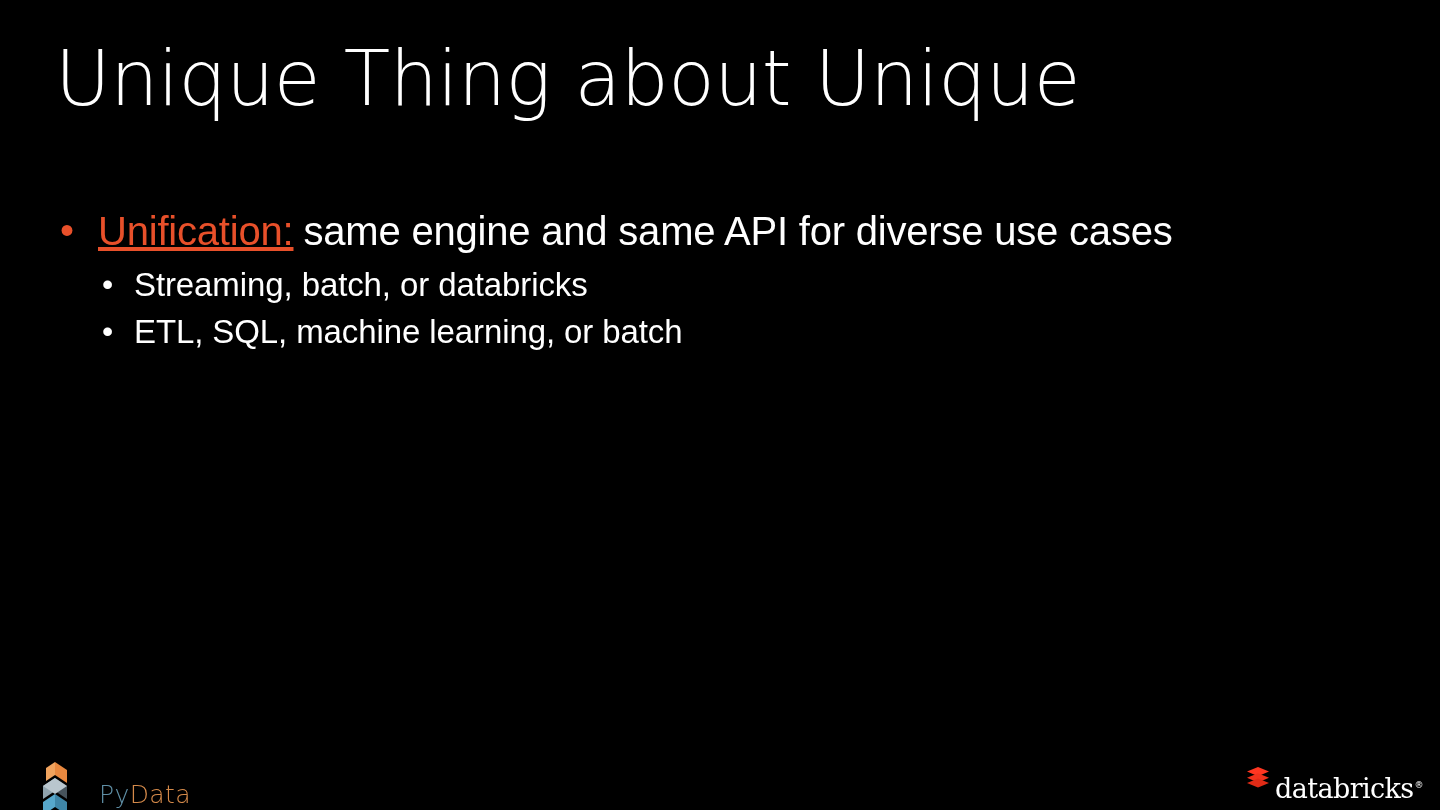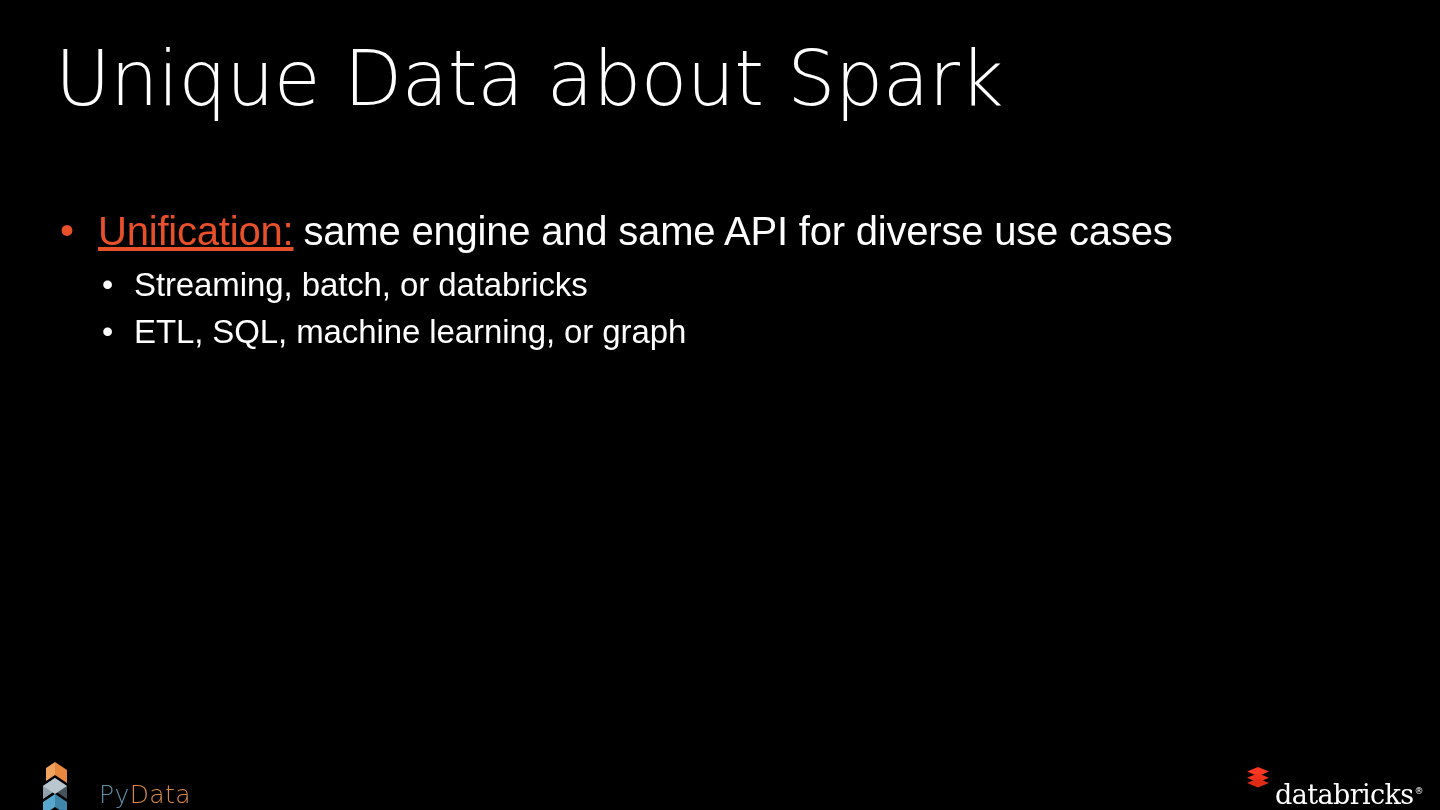--- a/index.html
+++ b/index.html
@@ -149,54 +149,54 @@
   }
   .databricks-word {
     font-family: "DejaVu Serif", "Liberation Serif", serif;
     font-size: 27px;
     font-weight: 400;
     color: #ffffff;
     letter-spacing: -0.6px;
     line-height: 1;
     margin-left: 4px;
     position: relative;
-    top: 17px;
+    top: 11px;
     white-space: nowrap;
   }
   .databricks-tm {
     font-family: "DejaVu Sans", "Liberation Sans", sans-serif;
     font-size: 9px;
     color: #ffffff;
     position: relative;
     top: -10px;
     left: 1px;
   }
 </style>
 </head>
 <body>
 
 <div class="slide">
 
-  <div class="slide-title">Unique Data about Spark</div>
+  <div class="slide-title">Unique Thing about Unique</div>
 
   <div class="body-block">
 
     <div class="bullet-l1">
       <span class="marker">•</span>
       <span class="l1-text"><span class="accent">Unification:</span><span class="accent-gap"></span><span>same engine and same API for diverse use cases</span></span>
     </div>
 
     <div class="bullet-l2">
       <span class="marker">•</span>
       <span class="l2-text">Streaming, batch, or databricks</span>
     </div>
 
     <div class="bullet-l2">
       <span class="marker">•</span>
-      <span class="l2-text">ETL, SQL, machine learning, or graph</span>
+      <span class="l2-text">ETL, SQL, machine learning, or batch</span>
     </div>
 
   </div>
 
   <div class="pydata-logo">
     <svg class="pydata-mark" viewBox="0 0 34 58">
 
       <polygon points="17,1 29,9 29,22 17,14" fill="#e8883f"></polygon>
       <polygon points="17,1 17,14 8,20 8,7" fill="#f0a35e"></polygon>
 

